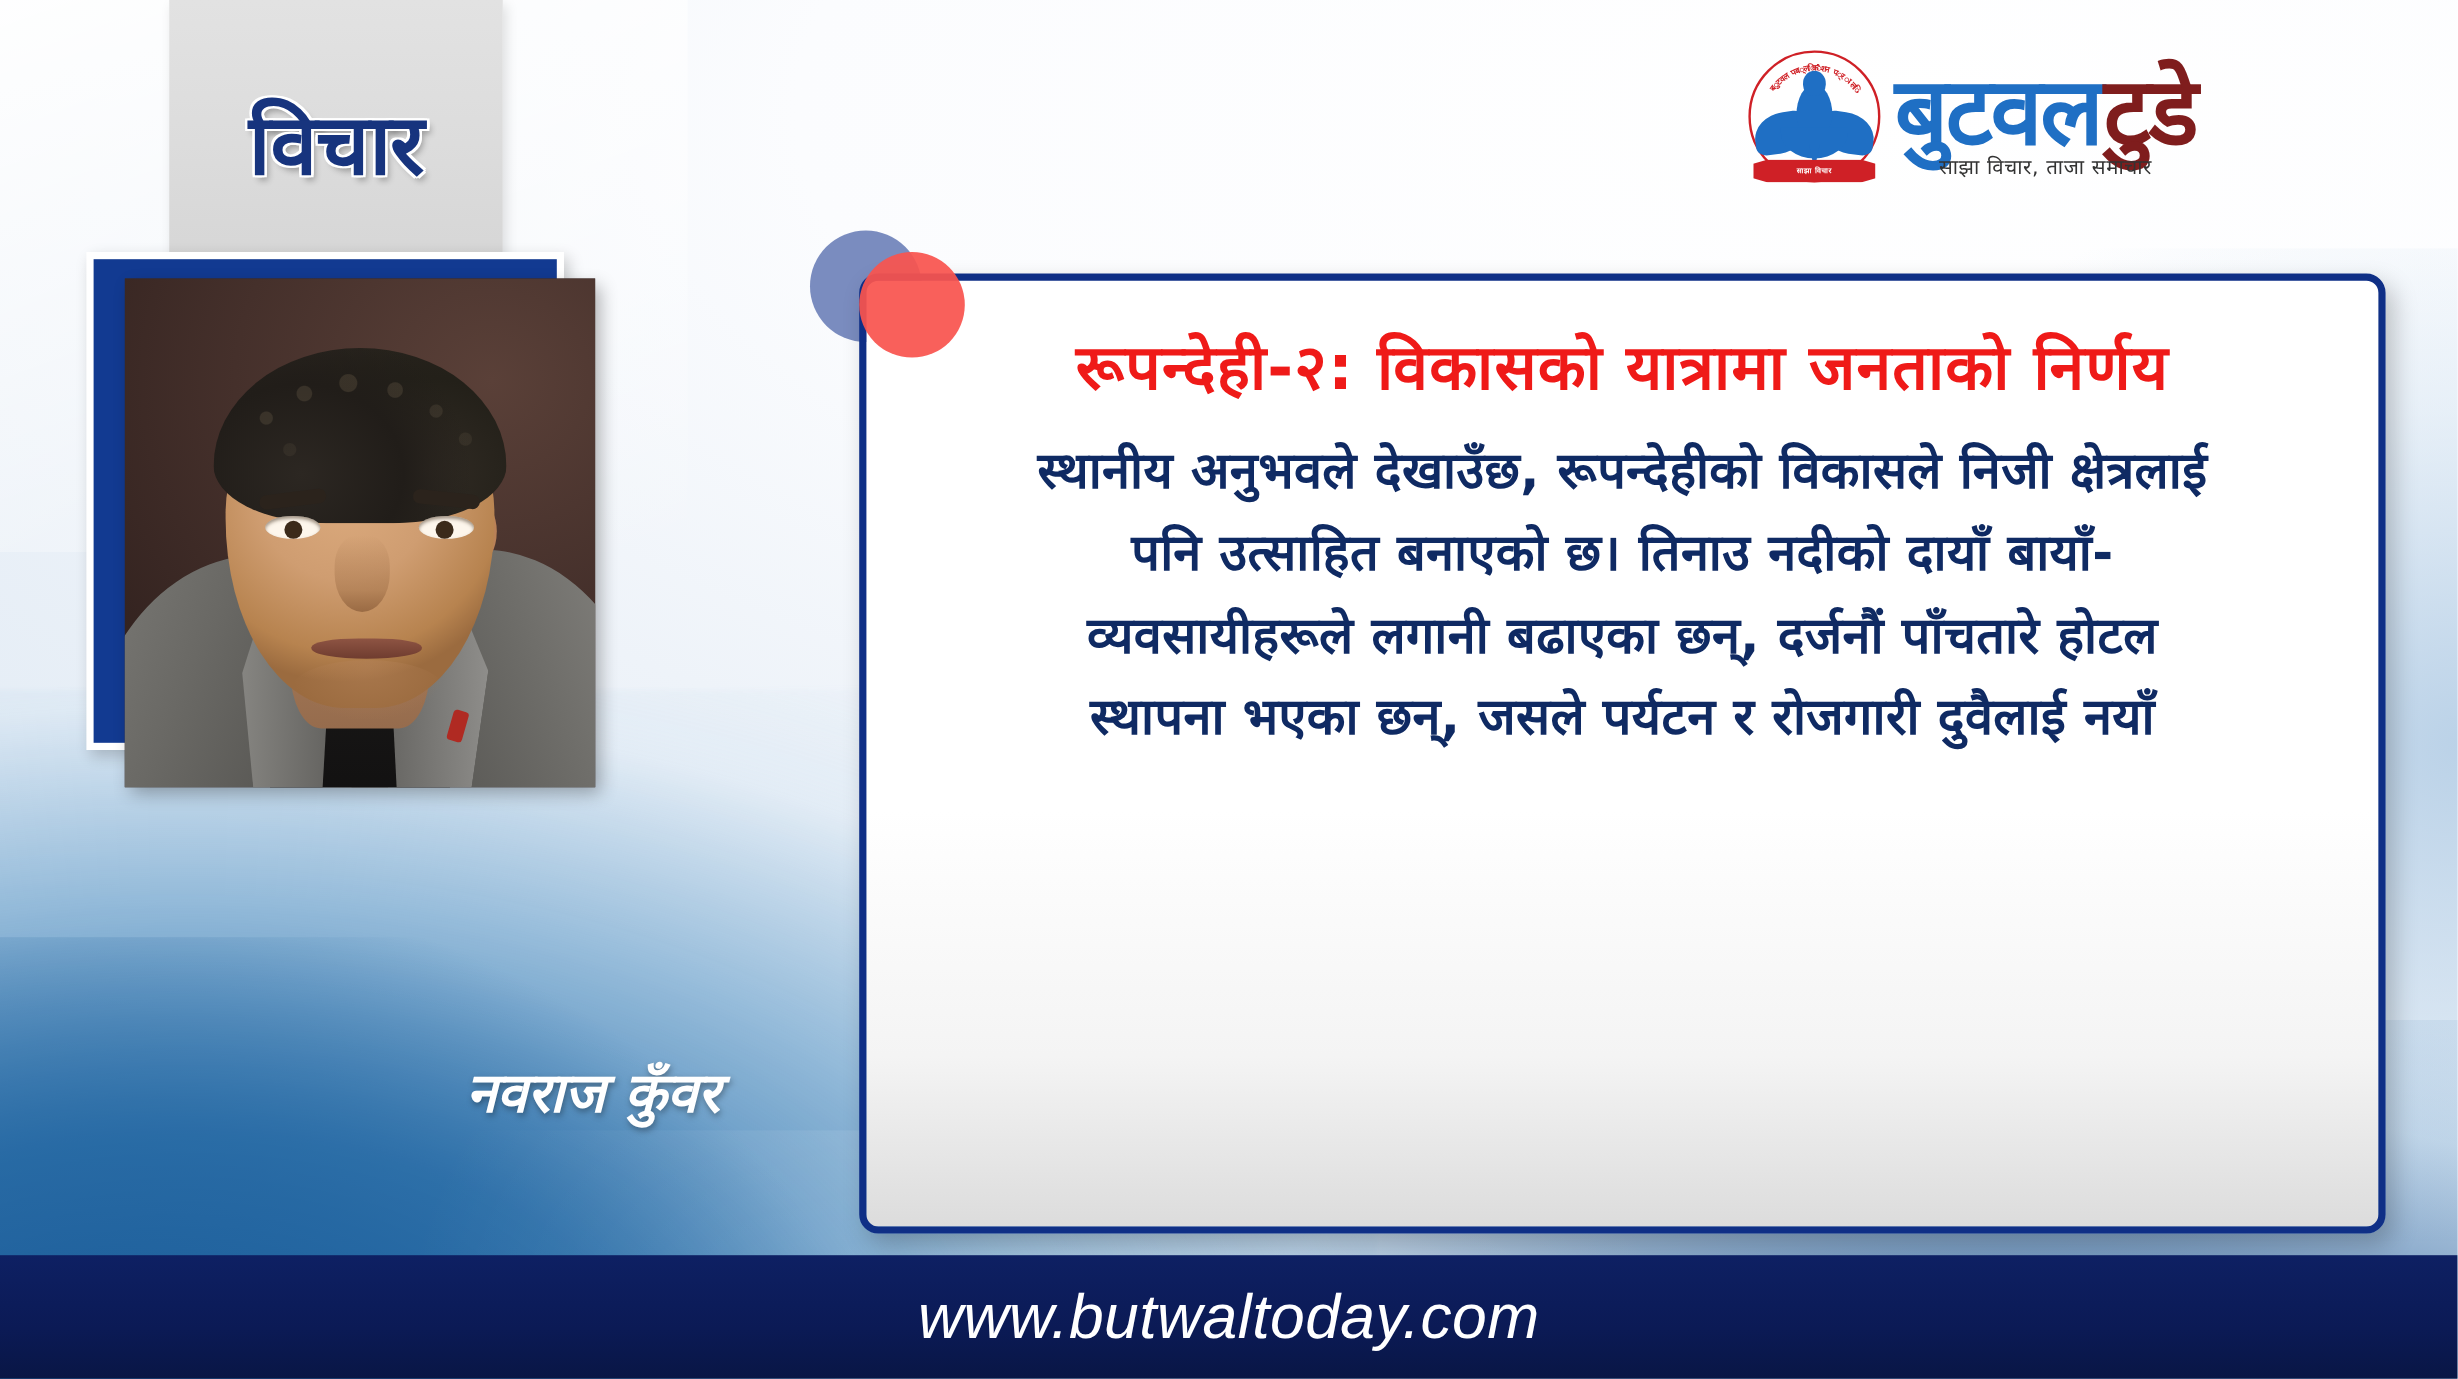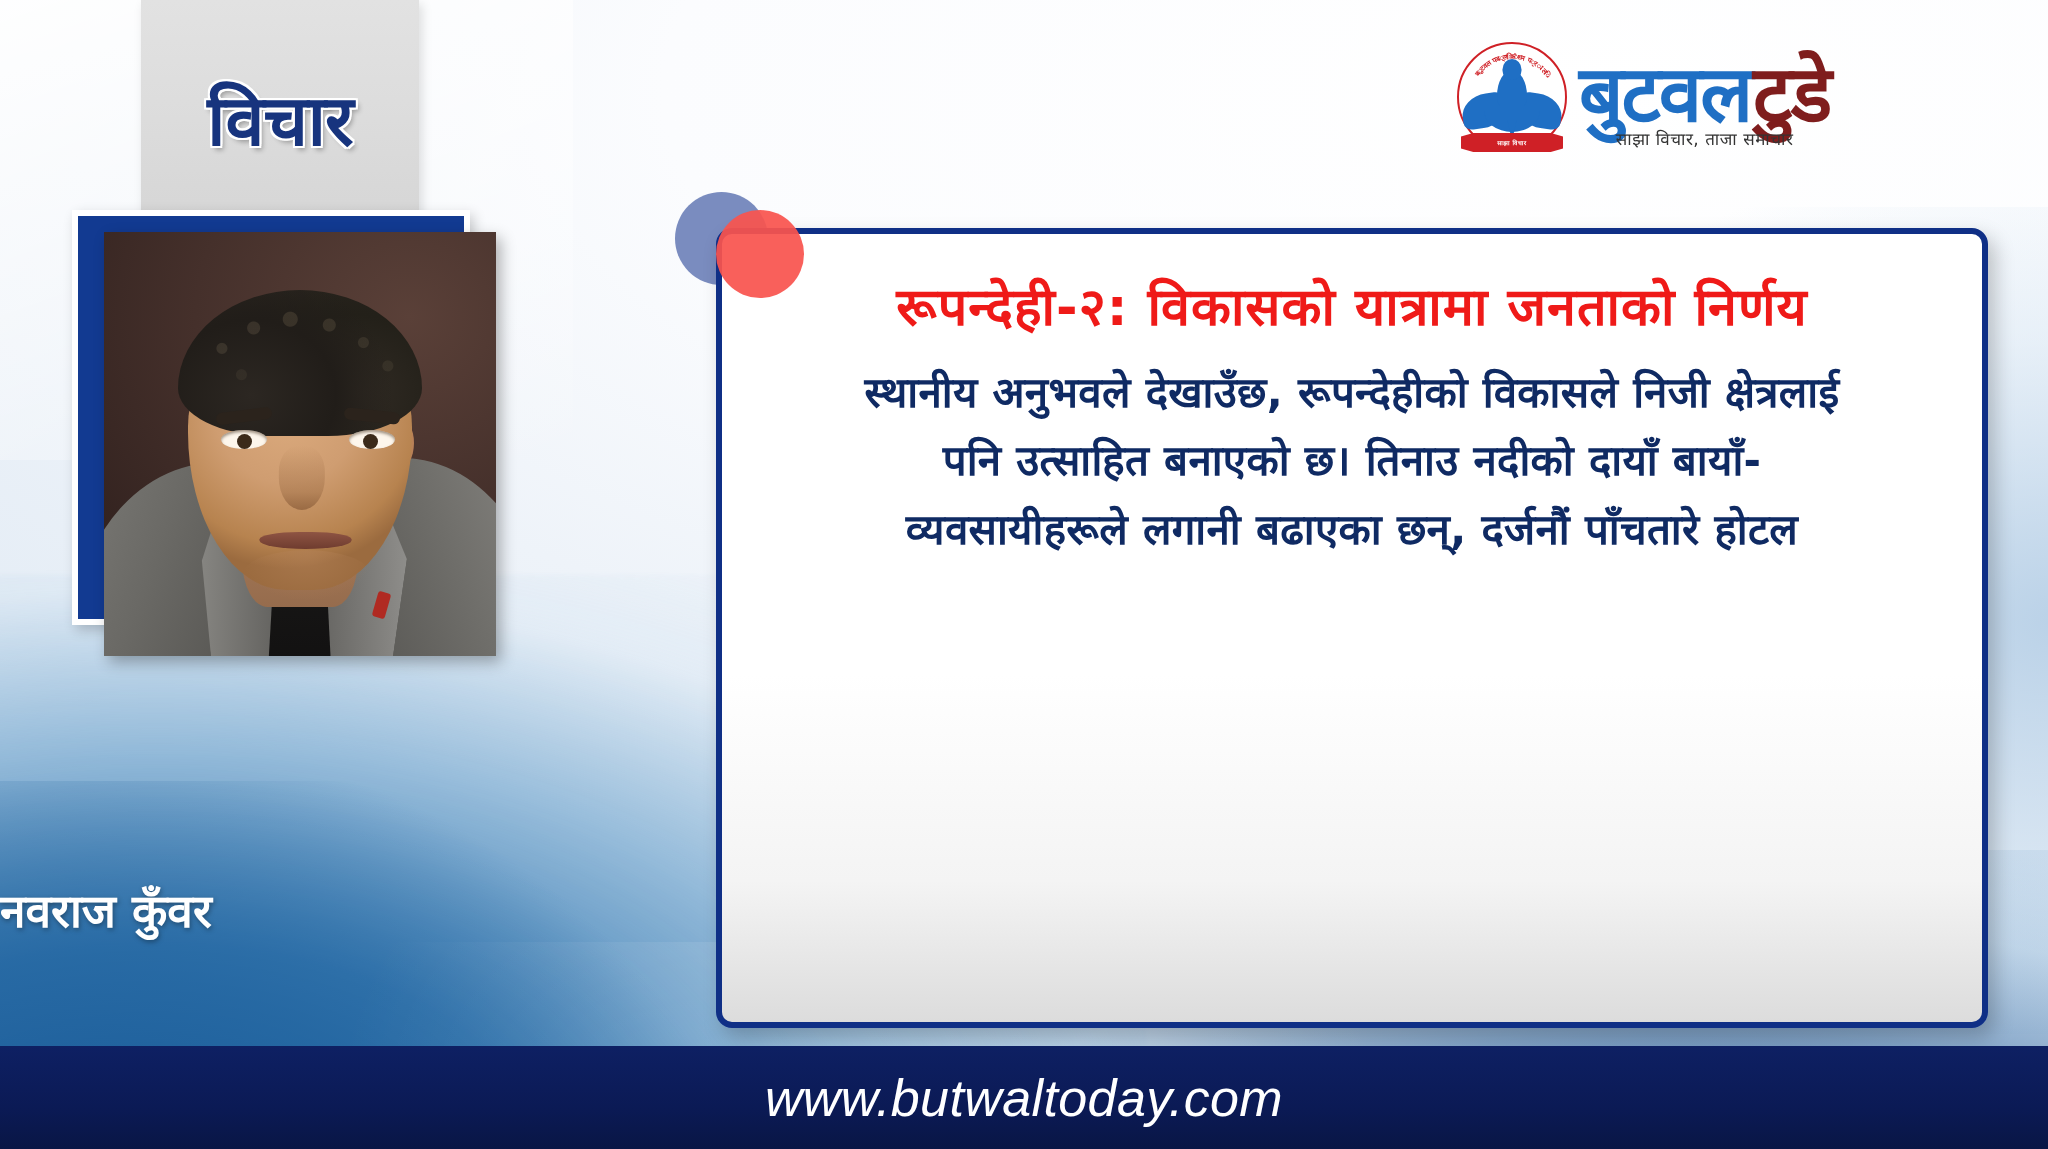--- a/index.html
+++ b/index.html
@@ -217,25 +217,26 @@
   }
   .ph-chin{
     position:absolute; left:50%; top:318px; width:128px; height:50px;
     transform:translateX(-45%);
     background:radial-gradient(ellipse at 50% 10%, rgba(180,130,88,.55), rgba(160,112,72,0) 72%);
     border-radius:50%;
   }
 
   
   .author{
-    position:absolute; left:0; top:878px; width:600px; text-align:left;
+    position:absolute; left:0; top:878px; width:600px; text-align:right;
     font-size:46px; font-weight:bold; color:#ffffff;
     font-family:"DejaVu Sans", sans-serif;
     text-shadow:1px 2px 5px rgba(0,0,0,.35);
     z-index:7;
+    font-style:italic;
   }
 
   
   .logo{
     position:absolute; left:1455px; top:30px; width:560px; height:124px;
     display:flex; align-items:flex-end; z-index:8;
   }
   .logo-seal{
     position:relative; width:114px; height:114px; flex:0 0 114px;
   }
@@ -436,20 +437,21 @@
 </div>
 
 <div class="circ-blue"></div>
 
 <div class="card">
   <div class="card-title">रूपन्देही-२: विकासको यात्रामा जनताको निर्णय</div>
   <div class="card-body">
     <p>स्थानीय अनुभवले देखाउँछ, रूपन्देहीको विकासले निजी क्षेत्रलाई</p>
     <p>पनि उत्साहित बनाएको छ। तिनाउ नदीको दायाँ बायाँ-</p>
     <p>व्यवसायीहरूले लगानी बढाएका छन्, दर्जनौं पाँचतारे होटल</p>
+    <p>स्थापना भएका छन्, जसले पर्यटन र रोजगारी दुवैलाई नयाँ</p>
   </div>
 </div>
 
 <div class="circ-red"></div>
 
 <div class="footer">
   <div class="footer-url">www.butwaltoday.com</div>
 </div>
 
 </body></html>

